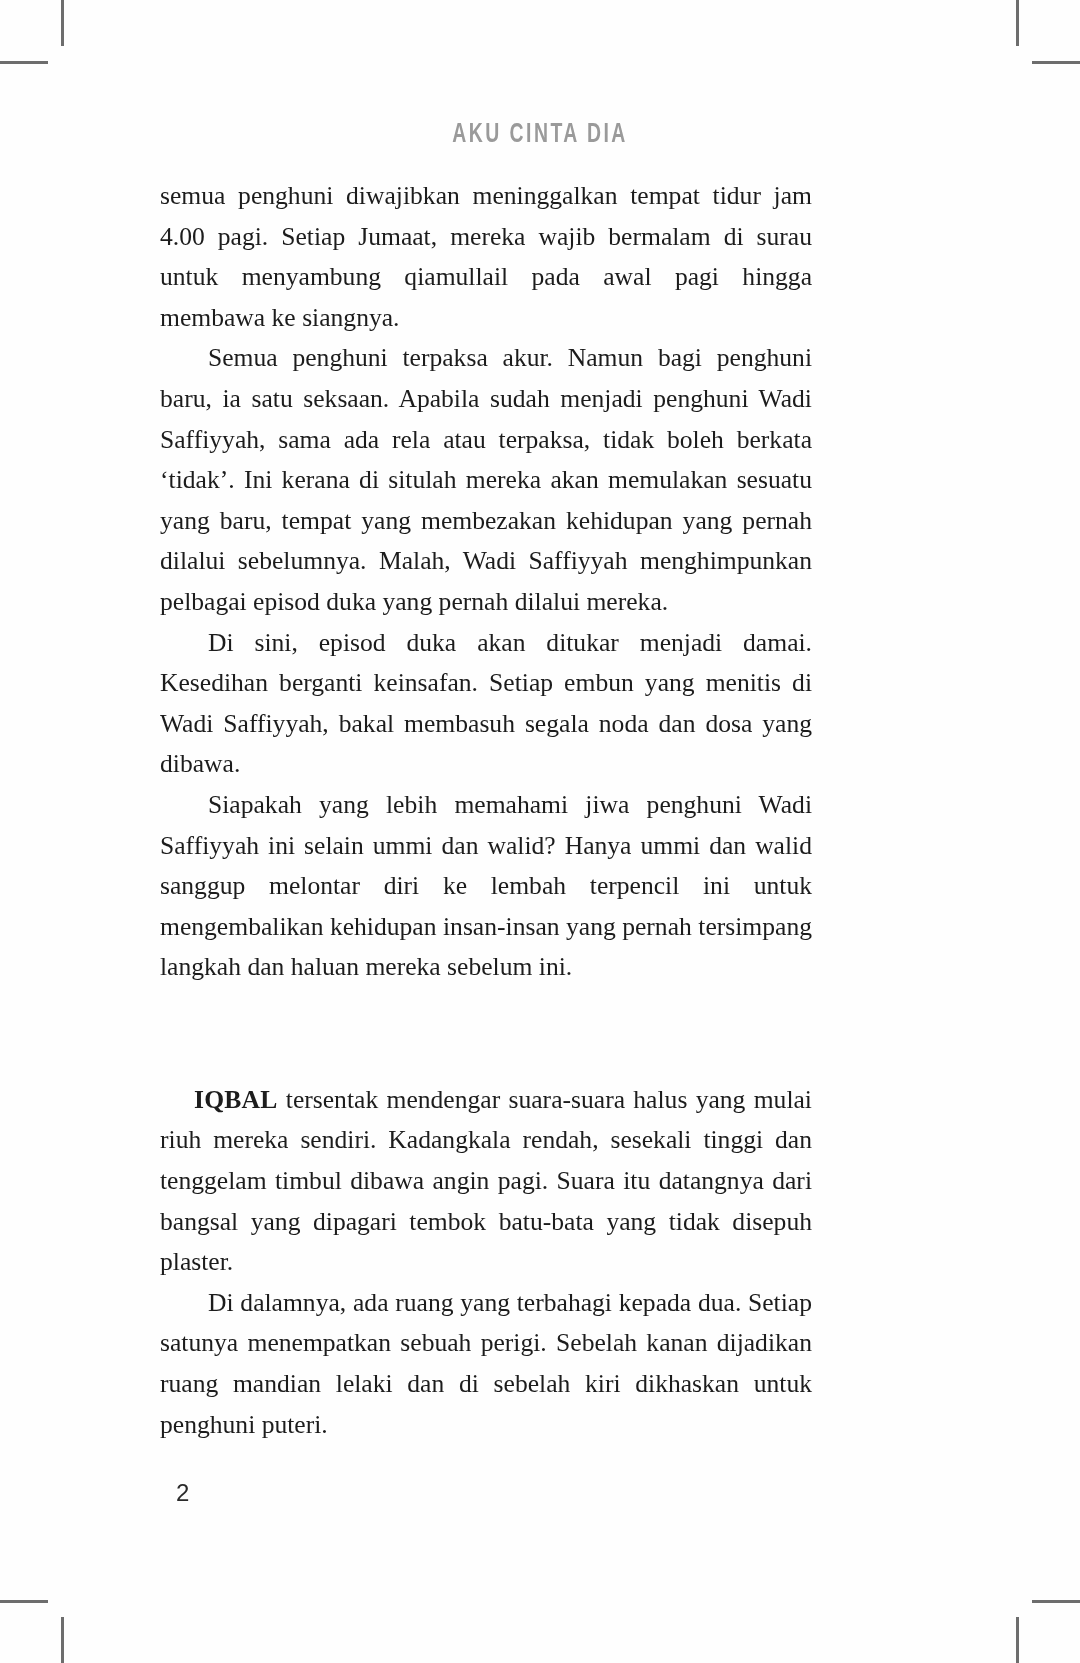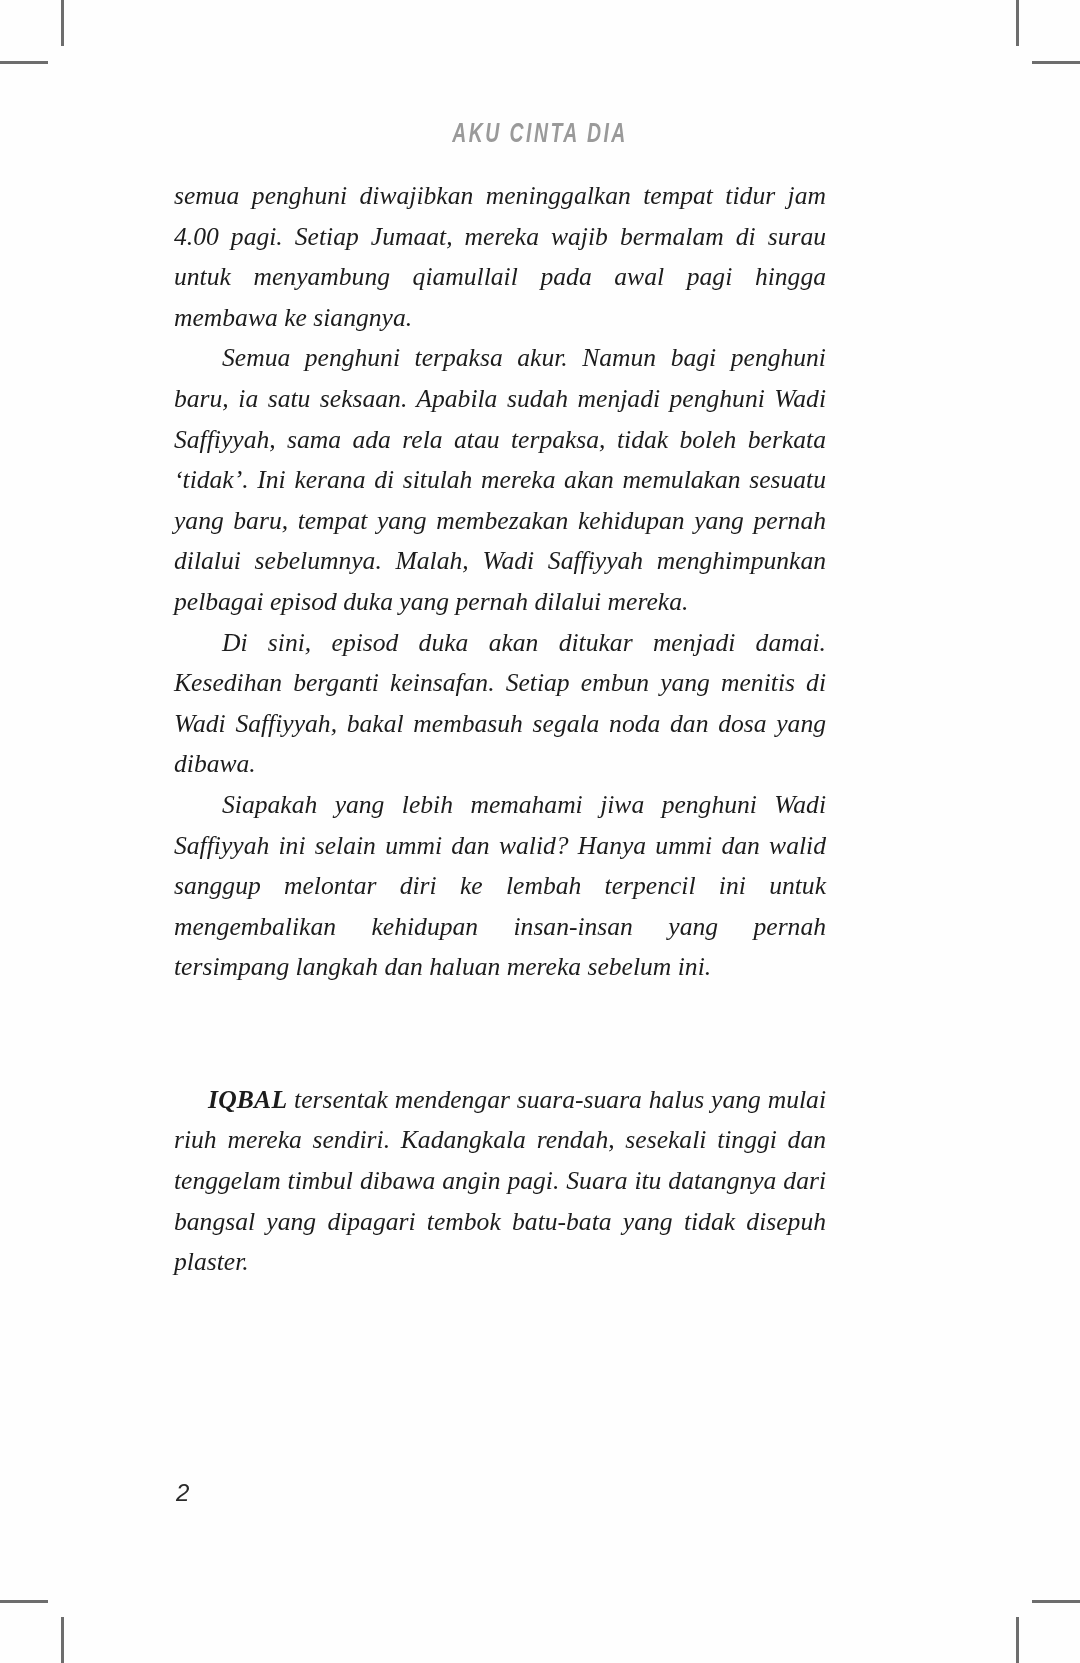--- a/index.html
+++ b/index.html
@@ -10,21 +10,20 @@
   }
   body {
     font-family: "Liberation Serif", "DejaVu Serif", serif;
   }
   .page {
     position: relative;
     width: 1080px;
     height: 1663px;
     background: #fefefe;
     overflow: hidden;
-    font-style: italic;
   }
 
   
   .crop {
     position: absolute;
     background: #6d6d6d;
   }
   .crop.v { width: 3px; }
   .crop.h { height: 3px; }
 
@@ -51,21 +50,21 @@
     color: #9a9a9a;
     transform: scaleX(0.72);
     transform-origin: center center;
     white-space: nowrap;
     user-select: none;
   }
 
   
   .textblock {
     position: absolute;
-    left: 174px;
+    left: 160px;
     top: 176px;
     width: 652px;
   }
   .textblock p {
     margin: 0;
     text-align: justify;
     text-justify: inter-word;
     font-size: 25.6px;
     line-height: 40.6px;
     color: #1c1c1c;
@@ -119,19 +118,20 @@
     <p class="indent">Semua penghuni terpaksa akur. Namun bagi penghuni baru, ia satu seksaan. Apabila sudah menjadi penghuni Wadi Saffiyyah, sama ada rela atau terpaksa, tidak boleh berkata ‘tidak’. Ini kerana di situlah mereka akan memulakan sesuatu yang baru, tempat yang membezakan kehidupan yang pernah dilalui sebelumnya. Malah, Wadi Saffiyyah menghimpunkan pelbagai episod duka yang pernah dilalui mereka.</p>
 
     <p class="indent">Di sini, episod duka akan ditukar menjadi damai. Kesedihan berganti keinsafan. Setiap embun yang menitis di Wadi Saffiyyah, bakal membasuh segala noda dan dosa yang dibawa.</p>
 
     <p class="indent">Siapakah yang lebih memahami jiwa penghuni Wadi Saffiyyah ini selain ummi dan walid? Hanya ummi dan walid sanggup melontar diri ke lembah terpencil ini untuk mengembalikan kehidupan insan-insan yang pernah tersimpang langkah dan haluan mereka sebelum ini.</p>
 
     <div class="gap"></div>
 
     <p class="first"><span class="lead">IQBAL</span><span> tersentak mendengar suara-suara halus yang mulai riuh mereka sendiri. Kadangkala rendah, sesekali tinggi dan tenggelam timbul dibawa angin pagi. Suara itu datangnya dari bangsal yang dipagari tembok batu-bata yang tidak disepuh plaster.</span></p>
 
+    <p class="indent">Di dalamnya, ada ruang yang terbahagi kepada dua. Setiap satunya menempatkan sebuah perigi. Sebelah kanan dijadikan ruang mandian lelaki dan di sebelah kiri dikhaskan untuk penghuni puteri.</p>
 
 
   </div>
 
   <div class="folio">2</div>
 
 </div>
 
 </body></html>

